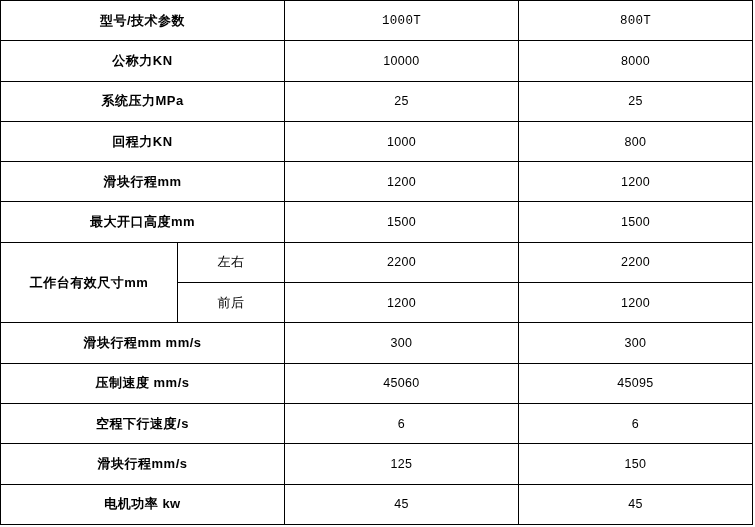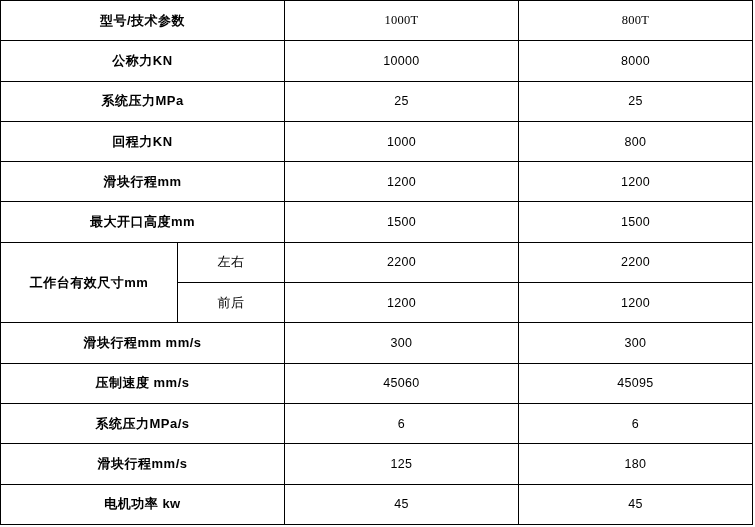--- a/index.html
+++ b/index.html
@@ -43,21 +43,21 @@
     font-weight: normal;
     letter-spacing: 0.5px;
   }
   .value-cell {
     font-size: 12.5px;
     font-weight: normal;
     letter-spacing: 0.3px;
   }
   .header-model {
     font-size: 12.5px;
-    font-family: Liberation Serif, serif;
+    font-family: Liberation Mono, monospace;
   }
 </style>
 </head>
 <body>
 
 <table class="spec-table">
   <colgroup>
     <col class="col-label-a">
     <col class="col-label-b">
     <col class="col-val">
@@ -118,29 +118,29 @@
       <td class="value-cell">300</td>
     </tr>
 
     <tr>
       <td class="label-cell" colspan="2">压制速度 mm/s</td>
       <td class="value-cell">45060</td>
       <td class="value-cell">45095</td>
     </tr>
 
     <tr>
-      <td class="label-cell" colspan="2">系统压力MPa/s</td>
+      <td class="label-cell" colspan="2">空程下行速度/s</td>
       <td class="value-cell">6</td>
       <td class="value-cell">6</td>
     </tr>
 
     <tr>
       <td class="label-cell" colspan="2">滑块行程mm/s</td>
       <td class="value-cell">125</td>
-      <td class="value-cell">180</td>
+      <td class="value-cell">150</td>
     </tr>
 
     <tr>
       <td class="label-cell" colspan="2">电机功率 kw</td>
       <td class="value-cell">45</td>
       <td class="value-cell">45</td>
     </tr>
   </tbody>
 </table>
 

